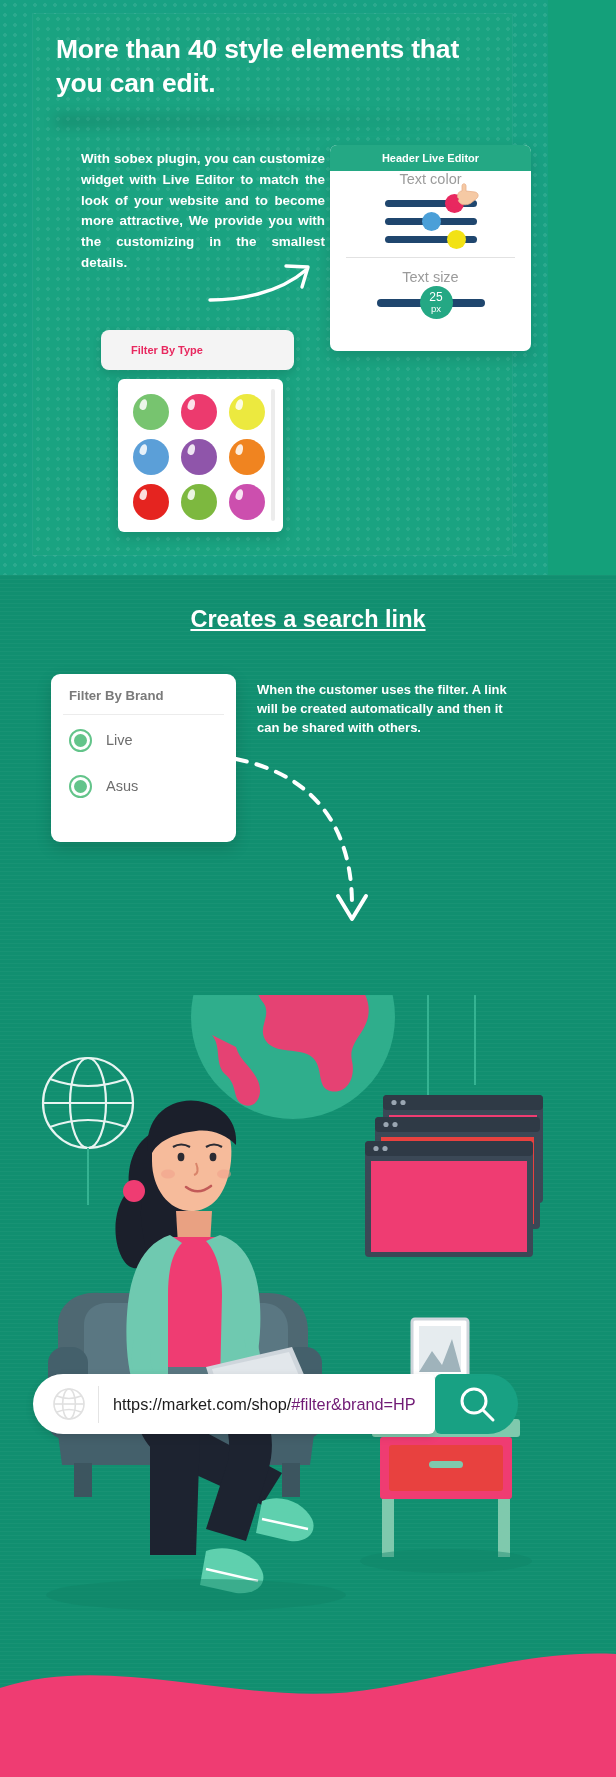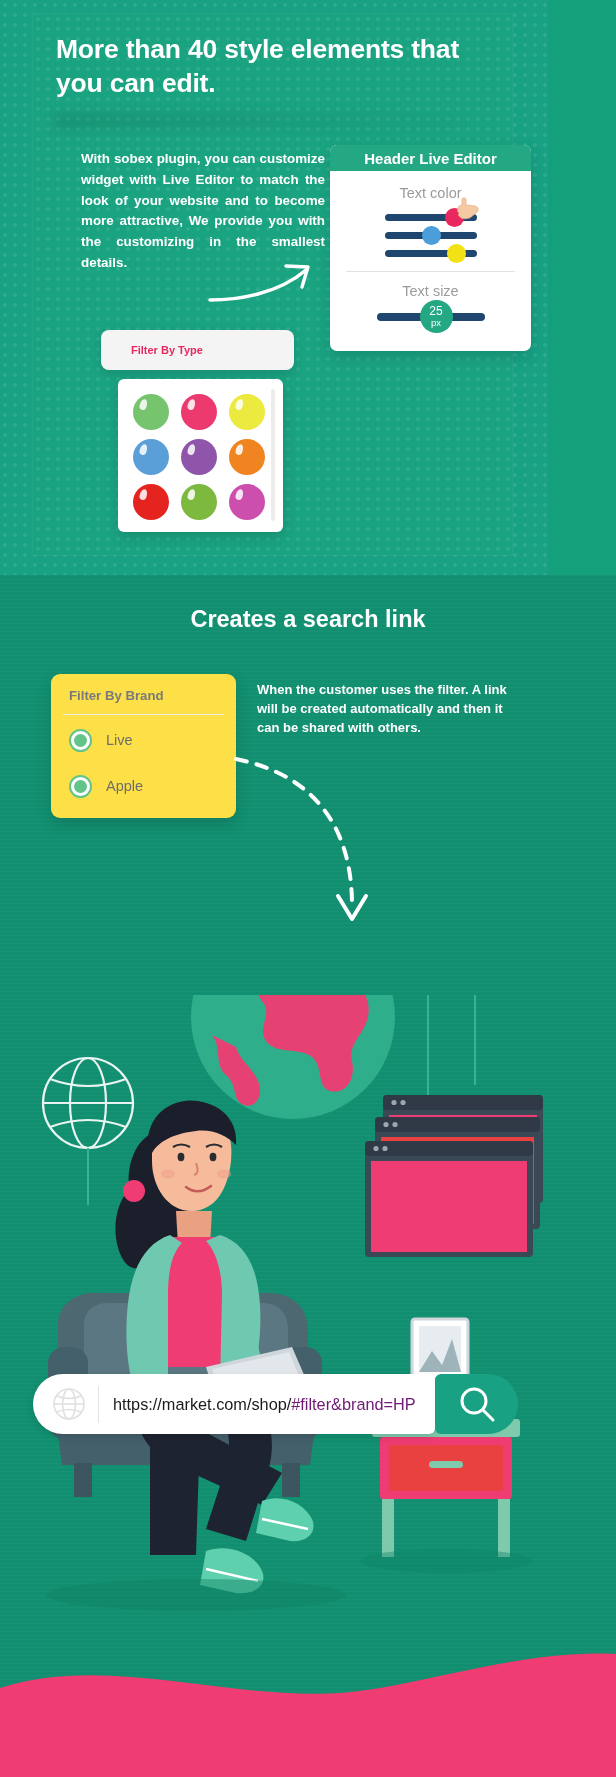--- a/index.html
+++ b/index.html
@@ -49,28 +49,28 @@
 
   
   #live-editor {
     position: absolute; left: 297px; top: 131px; width: 201px; height: 206px;
     background: #ffffff; border-radius: 7px;
     box-shadow: 0 6px 16px rgba(0,0,0,0.13);
     overflow: hidden;
   }
   #le-title {
     height: 26px; background: #24a884; color: #fff;
-    font-size: 15px; font-weight: bold;
+    font-size: 11px; font-weight: bold;
     display: flex; align-items: center; justify-content: center;
   }
   .le-label {
     text-align: center; color: #9b9b9b; font-size: 14.5px;
     font-weight: normal;
   }
-  #le-colorlabel { margin-top: 14px; }
+  #le-colorlabel { }
   .slider-stack { margin-top: 12px; display: flex; flex-direction: column;
     align-items: center; gap: 9px; }
   .slider-row { position: relative; width: 92px; height: 9px; }
   .slider-track {
     position: absolute; top: 1px; left: 0; width: 92px; height: 7px;
     background: #1f466e; border-radius: 4px;
   }
   .slider-knob {
     position: absolute; top: -5px; width: 19px; height: 19px;
     border-radius: 50%;
@@ -135,27 +135,27 @@
     overflow: hidden;
   }
   .stripes {
     position: absolute; inset: 0;
     background-image: repeating-linear-gradient(
       to bottom, rgba(255,255,255,0.030) 0px, rgba(255,255,255,0.030) 1px,
       transparent 1px, transparent 4px);
   }
   #s2-heading {
     position: absolute; left: 0; top: 31px; width: 616px; text-align: center;
-    color: #ffffff; font-size: 23.5px; font-weight: bold;
+    color: #ffffff; font-size: 23.5px; font-weight: bold; text-decoration: underline;
   }
 
   
   #brand-card {
-    position: absolute; left: 51px; top: 99px; width: 185px; height: 144px;
-    background: #fde047; border-radius: 9px;
+    position: absolute; left: 51px; top: 99px; width: 185px; height: 168px;
+    background: #ffffff; border-radius: 9px;
     box-shadow: 0 6px 16px rgba(0,0,0,0.15);
   }
   #brand-title {
     margin: 14px 0 0 18px; color: #7a7a7a;
     font-size: 13.2px; font-weight: bold;
   }
   #brand-rule { margin: 11px 12px 0 12px; height: 1px; background: #ececec; }
   .brand-row {
     position: relative; height: 42px; margin: 4px 9px 0 9px;
     display: flex; align-items: center; border-radius: 7px;
@@ -332,21 +332,21 @@
         <div class="inner"></div>
       </div>
       <div class="brand-label">Live</div>
     </div>
 
 
     <div class="brand-row">
       <div class="radio">
         <div class="inner"></div>
       </div>
-      <div class="brand-label">Apple</div>
+      <div class="brand-label">Asus</div>
     </div>
   </div>
 
   <div id="s2-para">When the customer uses the filter. A link will be created automatically and then it can be shared with others.</div>
 
   <svg id="dash-curve" width="160" height="190" viewBox="0 0 160 190">
     <path d="M6 6 C 85 22, 122 75, 122 152" stroke="#ffffff" stroke-width="4" stroke-dasharray="11 10" fill="none" stroke-linecap="round"></path>
     <path d="M108 143 L122 166 L136 143" stroke="#ffffff" stroke-width="4" fill="none" stroke-linecap="round" stroke-linejoin="round"></path>
   </svg>
 

